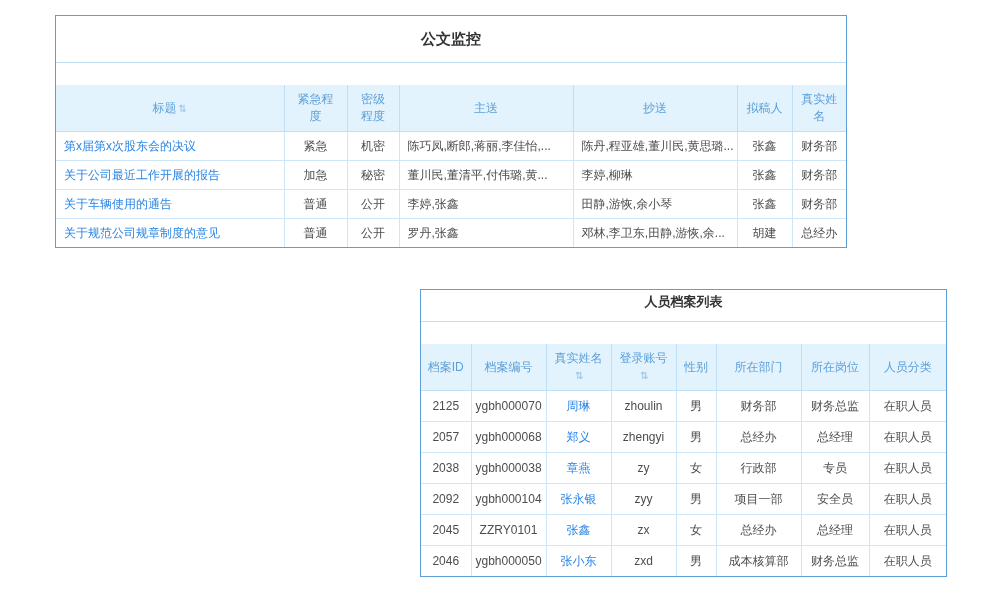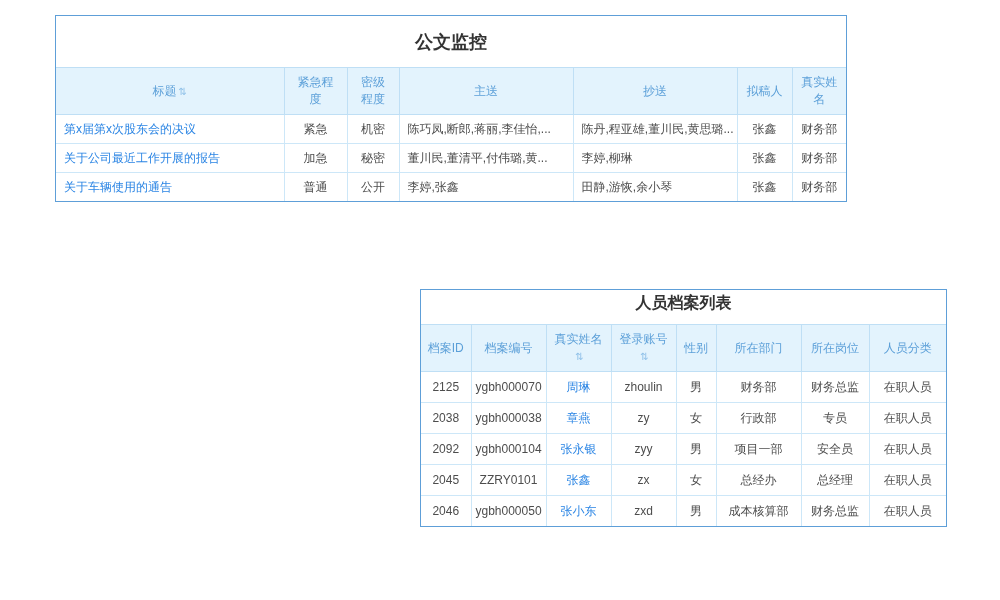--- a/index.html
+++ b/index.html
@@ -16,27 +16,28 @@
     background:#ffffff;
   }
   #doc-panel{left:55px;top:15px;width:790px;}
   #personnel-panel{left:420px;top:289px;width:525px;}
   .panel-title{
     text-align:center;
     font-weight:bold;
     color:#333333;
     border-bottom:1px solid #bfdff5;
   }
-  #doc-panel .panel-title{font-size:18px;padding:14px 0 13px;}
-  #personnel-panel .panel-title{font-size:16px;padding:3px 0 10px;}
+  #doc-panel .panel-title{font-size:15px;padding:14px 0 13px;}
+  #personnel-panel .panel-title{font-size:13px;padding:3px 0 10px;}
   table{
     width:100%;
     border-collapse:collapse;
     table-layout:fixed;
     border:hidden;
+    margin-top:22px;
   }
   th{
     background:#e3f3fd;
     color:#5b9fd8;
     font-weight:normal;
     font-size:12px;
     text-align:center;
     border:1px solid #bfdff5;
     line-height:17px;
     vertical-align:middle;
@@ -106,20 +107,29 @@
       </tr>
       <tr>
         <td class="al"><a class="link">关于车辆使用的通告</a></td>
         <td>普通</td>
         <td>公开</td>
         <td class="al">李婷,张鑫</td>
         <td class="al">田静,游恢,余小琴</td>
         <td>张鑫</td>
         <td>财务部</td>
       </tr>
+      <tr>
+        <td class="al"><a class="link">关于规范公司规章制度的意见</a></td>
+        <td>普通</td>
+        <td>公开</td>
+        <td class="al">罗丹,张鑫</td>
+        <td class="al">邓林,李卫东,田静,游恢,余...</td>
+        <td>胡建</td>
+        <td>总经办</td>
+      </tr>
     </tbody>
   </table>
 </div>
 
 <div class="panel" id="personnel-panel">
   <div class="panel-title">人员档案列表</div>
   <table>
     <colgroup>
       <col style="width:50px">
         <col style="width:75px">
@@ -147,20 +157,30 @@
         <td>2125</td>
         <td>ygbh000070</td>
         <td><a class="link">周琳</a></td>
         <td>zhoulin</td>
         <td>男</td>
         <td>财务部</td>
         <td>财务总监</td>
         <td>在职人员</td>
       </tr>
       <tr>
+        <td>2057</td>
+        <td>ygbh000068</td>
+        <td><a class="link">郑义</a></td>
+        <td>zhengyi</td>
+        <td>男</td>
+        <td>总经办</td>
+        <td>总经理</td>
+        <td>在职人员</td>
+      </tr>
+      <tr>
         <td>2038</td>
         <td>ygbh000038</td>
         <td><a class="link">章燕</a></td>
         <td>zy</td>
         <td>女</td>
         <td>行政部</td>
         <td>专员</td>
         <td>在职人员</td>
       </tr>
       <tr>

